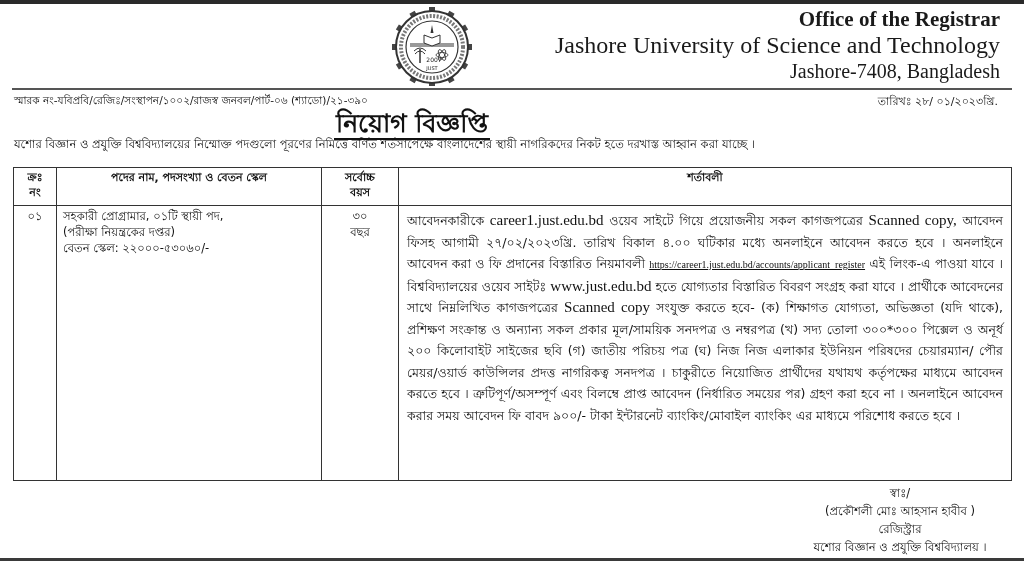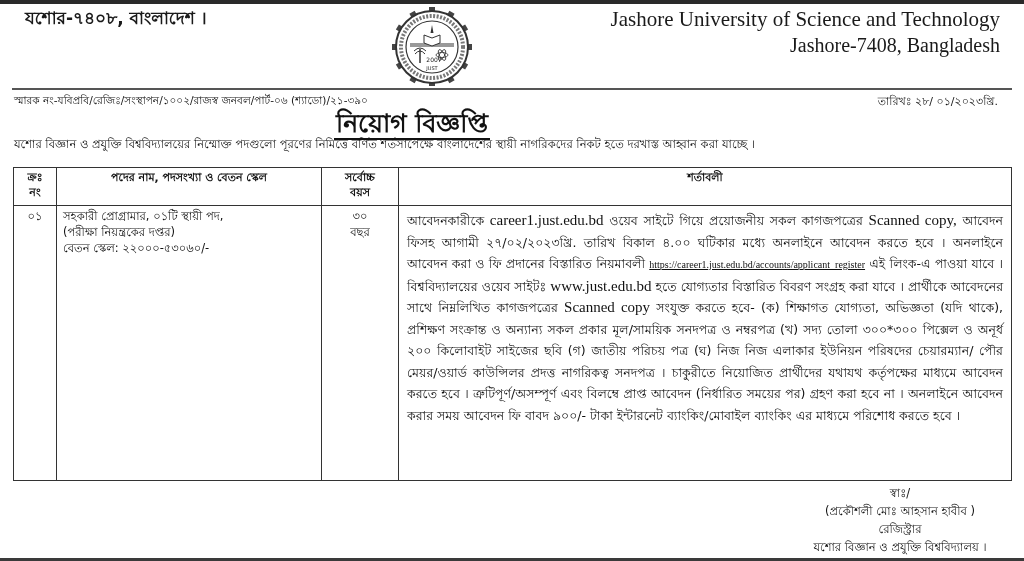--- a/index.html
+++ b/index.html
@@ -3,21 +3,21 @@
 <meta charset="utf-8">
 <style>
   html, body { margin:0; padding:0; }
   body { width:1024px; height:561px; background:#ffffff; position:relative; overflow:hidden; color:#111; font-family:"DejaVu Sans", sans-serif; }
   .topbar { position:absolute; left:0; top:0; width:1024px; height:4px; background:#2a2a2a; }
   .botbar { position:absolute; left:0; top:558px; width:1024px; height:3px; background:#3a3a3a; }
   .bn-head { position:absolute; left:25px; top:6px; font-size:17px; line-height:25px; font-weight:bold; color:#1a1a1a; }
   .bn-head div { white-space:nowrap; }
   .en-head { position:absolute; right:24px; top:6px; text-align:right; font-family:"Liberation Serif","DejaVu Serif",serif; color:#1a1a1a; }
   .en-head .l1 { font-size:21px; font-weight:bold; line-height:26px; }
-  .en-head .l2 { font-size:21px; line-height:26px;text-align:right; }
+  .en-head .l2 { font-size:24px; line-height:26px;text-align:right; }
   .en-head .l3 { font-size:20px; line-height:26px; }
   .logo { position:absolute; left:384px; top:6px; width:96px; height:80px; }
   .hrule { position:absolute; left:12px; top:88px; width:1000px; height:2px; background:#555; }
   .memo { position:absolute; left:14px; top:93px; font-size:10.5px; white-space:nowrap; }
   .date { position:absolute; right:26px; top:93px; font-size:11px; white-space:nowrap; }
   .title { position:absolute; left:0; width:824px; top:109px; text-align:center; }
   .title span { font-size:25px; font-weight:bold; border-bottom:2px solid #111; padding:0 2px; line-height:30px; }
   .intro { position:absolute; left:14px; top:136px; font-size:11.5px; white-space:nowrap; }
   table.tbl { position:absolute; left:13px; top:167px; width:999px; height:314px; border-collapse:collapse; font-size:11.5px; }
   table.tbl th, table.tbl td { border:1.5px solid #333; vertical-align:top; padding:2px 6px; }
@@ -31,21 +31,20 @@
   .cond .en { font-family:"Liberation Serif","DejaVu Serif",serif; font-size:15px; }
   .cond a { color:#111; text-decoration:underline; font-family:"Liberation Serif","DejaVu Serif",serif; font-size:10px; }
   .sig { position:absolute; left:760px; width:280px; top:484px; text-align:center; font-size:11.5px; line-height:18px; }
 </style>
 </head>
 <body>
 
 <div class="topbar"></div>
 
 <div class="bn-head">
-  <div>যশোর-৭৪০৮, বাংলাদেশ ।</div>
 </div>
 
 <div class="logo">
   <svg width="96" height="80" viewBox="0 0 96 80">
     <g transform="translate(48,41)">
       <g fill="#444">
         <rect x="-3" y="-40" width="6" height="6"></rect>
         <rect x="-3" y="34" width="6" height="6"></rect>
         <rect x="-40" y="-3" width="6" height="6"></rect>
         <rect x="34" y="-3" width="6" height="6"></rect>
@@ -69,20 +68,21 @@
       <ellipse cx="10" cy="8" rx="6" ry="2.5" fill="none" stroke="#333" stroke-width="0.8"></ellipse>
       <ellipse cx="10" cy="8" rx="6" ry="2.5" fill="none" stroke="#333" stroke-width="0.8" transform="rotate(60 10 8)"></ellipse>
       <ellipse cx="10" cy="8" rx="6" ry="2.5" fill="none" stroke="#333" stroke-width="0.8" transform="rotate(-60 10 8)"></ellipse>
       <text x="2" y="15" font-size="6" text-anchor="middle" fill="#222" font-family="DejaVu Sans, sans-serif">2007</text>
       <text x="0" y="23" font-size="5" text-anchor="middle" fill="#222" font-family="DejaVu Sans, sans-serif">JUST</text>
     </g>
   </svg>
 </div>
 
 <div class="en-head">
+  <div class="l1">Office of the Registrar</div>
   <div class="l2">Jashore University of Science and Technology</div>
   <div class="l3">Jashore-7408, Bangladesh</div>
 </div>
 
 <div class="hrule"></div>
 
 <div class="memo">স্মারক নং-যবিপ্রবি/রেজিঃ/সংস্থাপন/১০০২/রাজস্ব জনবল/পার্ট-০৬ (শ্যাডো)/২১-৩৯০</div>
 <div class="date">তারিখঃ ২৮/ ০১/২০২৩খ্রি.</div>
 
 <div class="title">

